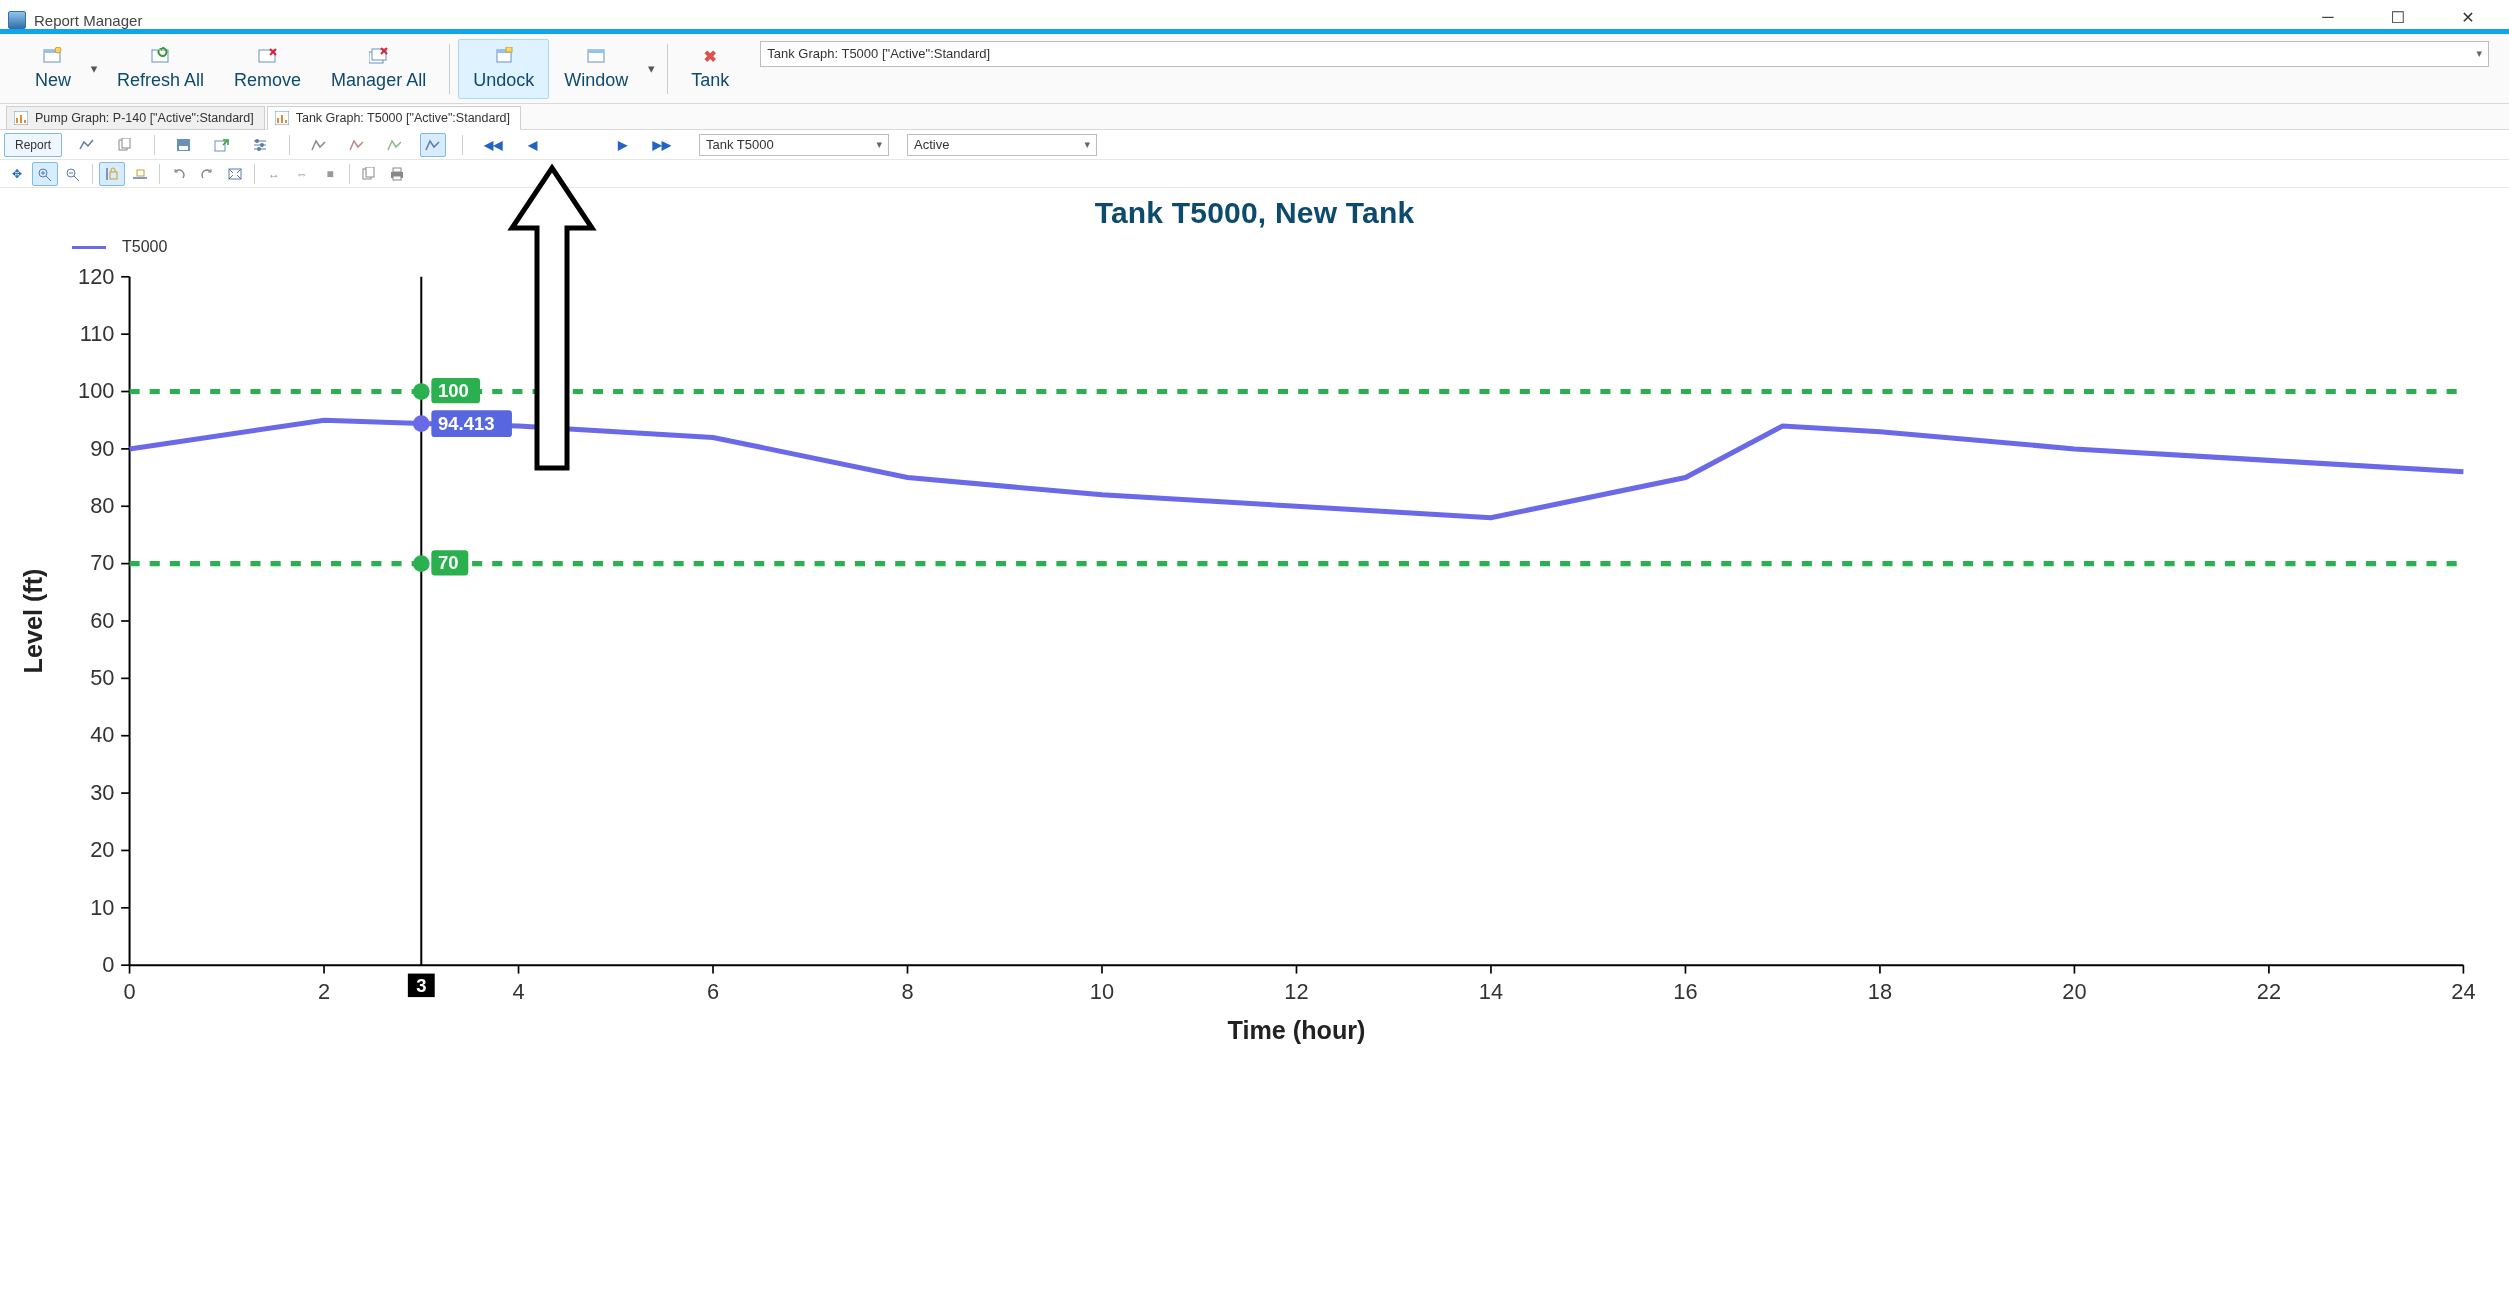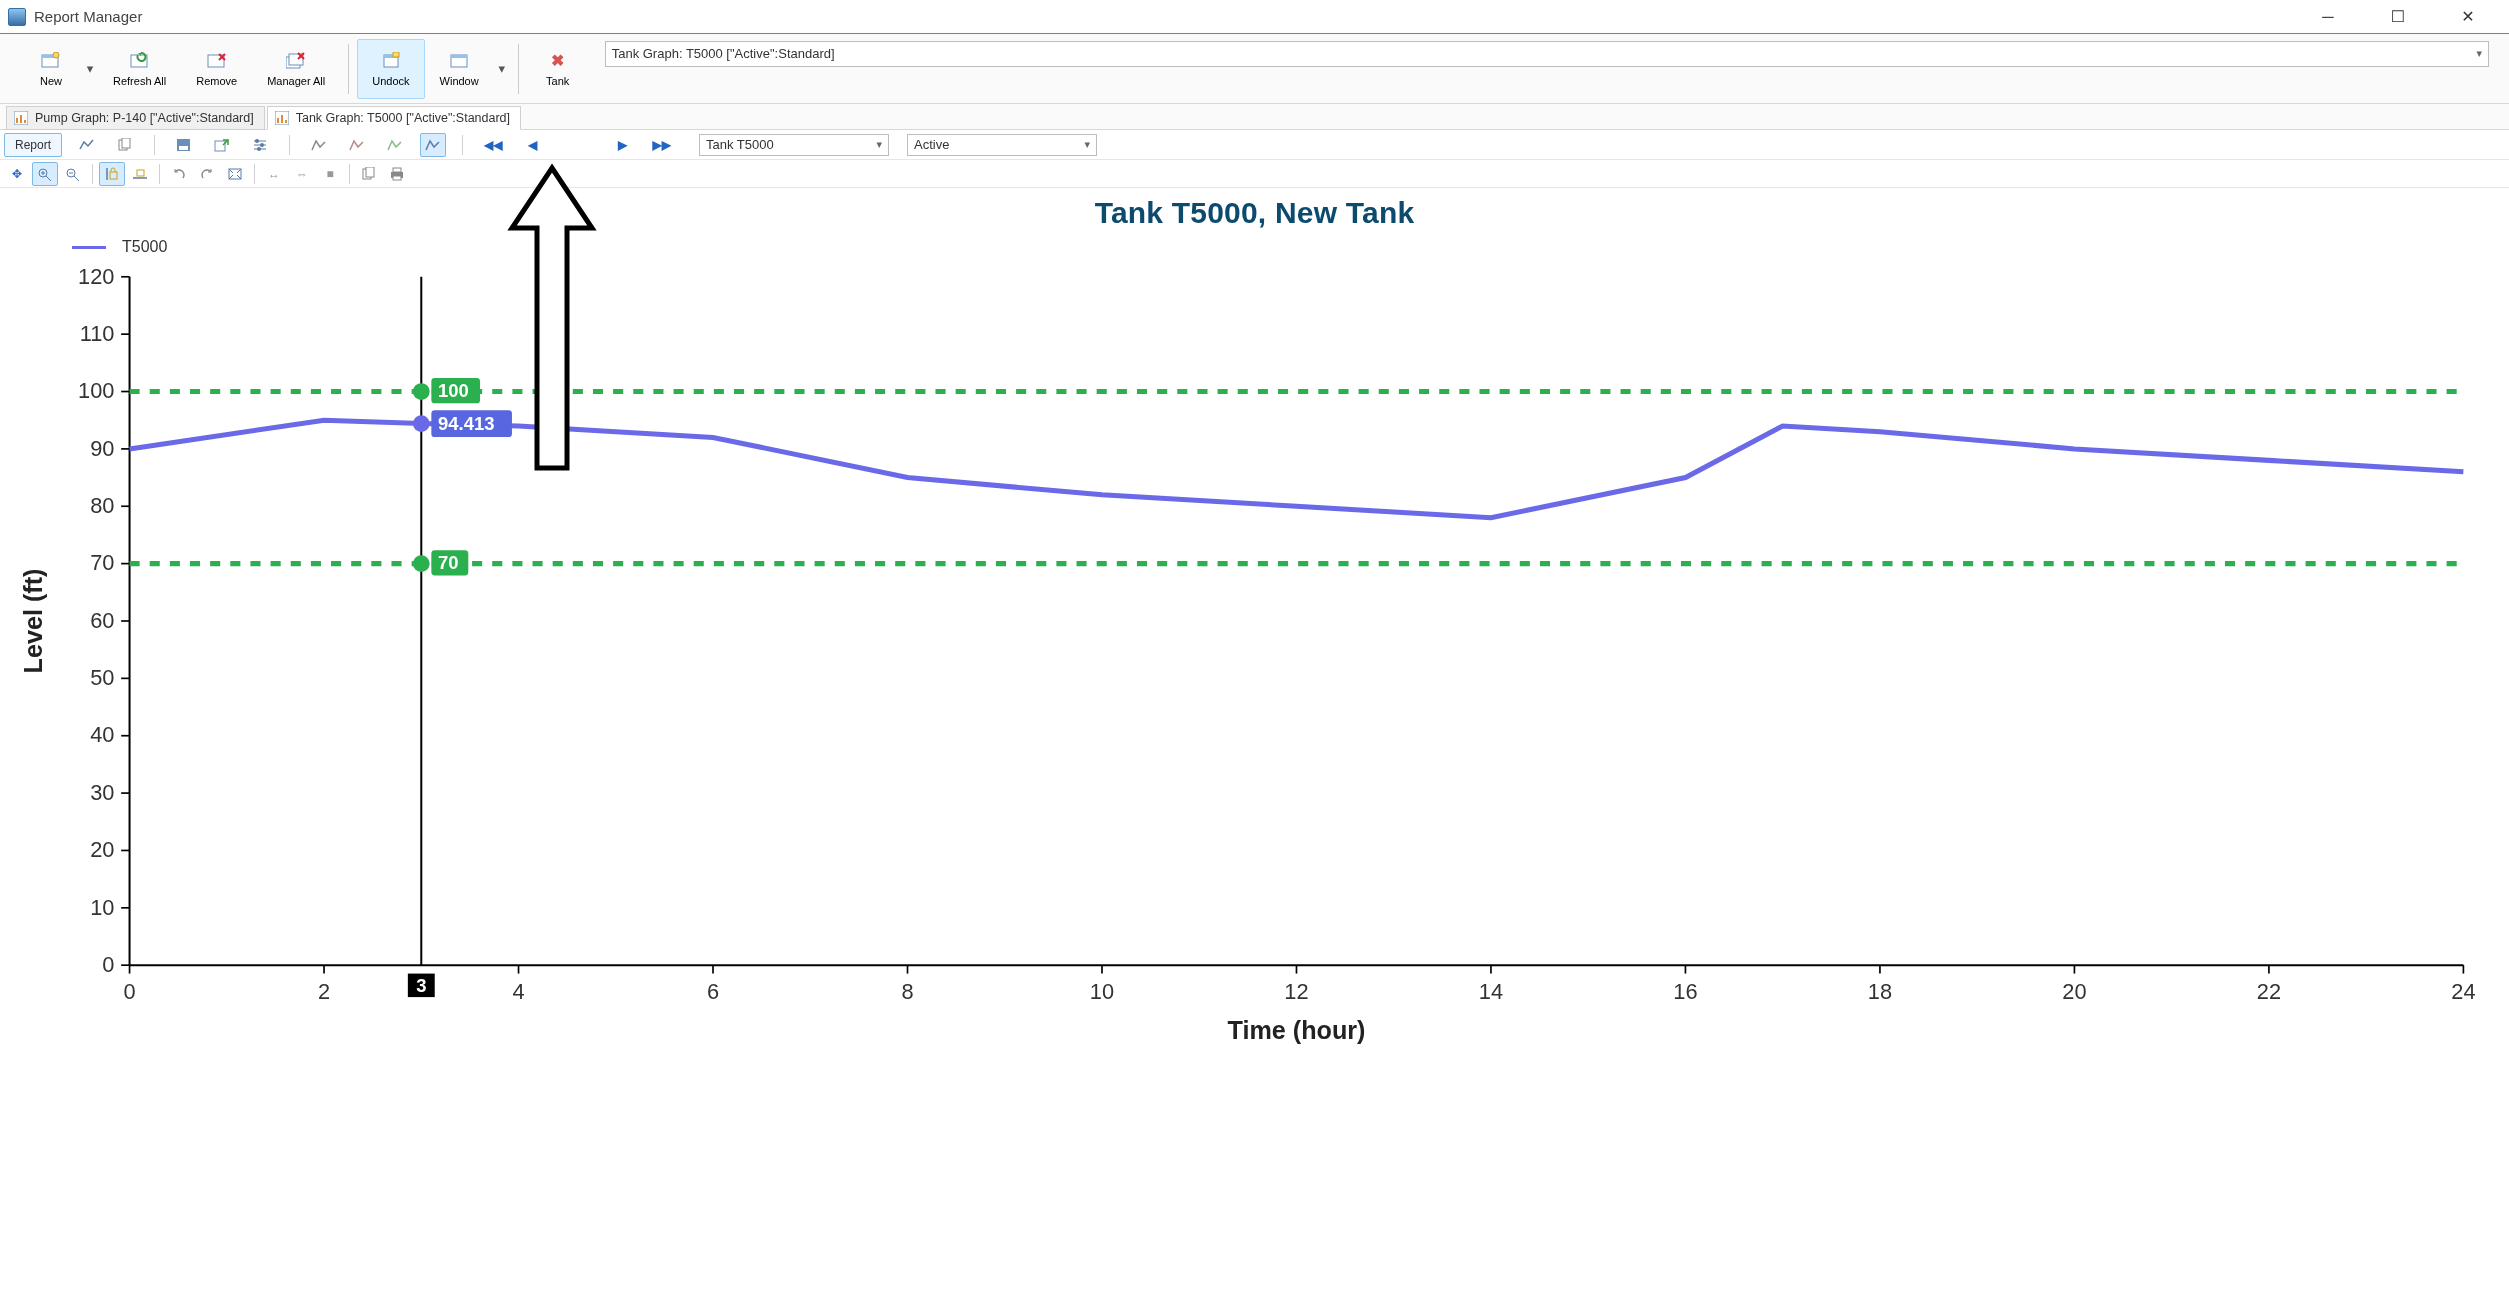--- a/index.html
+++ b/index.html
@@ -6,25 +6,25 @@
   body {
     margin: 0;
     font-family: "Segoe UI", Tahoma, sans-serif;
     font-size: 13px;
     background: #fff;
     color: #222;
     user-select: none;
   }
   .title-bar {
     display: flex;
-    align-items: center;
+    align-items: flex-end;
     height: 34px;
     padding: 0 4px 0 8px;
     background: #fff;
-    border-bottom: 1px solid #0ea5e9;
+    border-bottom: 5px solid #0ea5e9;
   }
   .title-bar .app-icon {
     width: 18px; height: 18px; margin-right: 8px;
     background: linear-gradient(#8fc4ee,#346fa9);
     border: 1px solid #346fa9;
     border-radius: 2px;
     position: relative;
   }
   .title-bar .title { font-size: 15px; color:#444; }
   .win-controls { margin-left:auto; display:flex; gap:36px; padding-right:20px; }
@@ -36,21 +36,21 @@
     background:#fafafa;
     padding:4px 12px 4px 20px;
   }
   .tb-btn {
     display:flex; flex-direction:column; align-items:center; justify-content:center;
     padding:6px 14px; min-width:62px; height:60px; border:1px solid transparent;
     border-radius:2px; cursor:default;
   }
   .tb-btn.hover, .tb-btn.active { background:#def2ff; border-color:#a9d8fb; }
   .tb-btn .ic { width:22px; height:20px; display:flex; align-items:center; justify-content:center; margin-bottom:4px; }
-  .tb-btn .lbl { font-size:11px; color:#000000; white-space:nowrap; }
+  .tb-btn .lbl { font-size:18px; color:#0c4a6e; white-space:nowrap; }
   .tb-divider { width:1px; height:50px; background:#ccc; margin:0 8px; }
   .tb-drop { width:16px; display:flex; align-items:center; justify-content:center; color:#555; }
   .addr-dd {
     flex:1; margin-left:16px; margin-right:8px; height:26px;
     border:1px solid #bdbdbd; background:#fff; display:flex; align-items:center;
     padding:0 6px; font-size:13px; color:#333;
   }
   .addr-dd .caret { margin-left:auto; color:#666; font-size:11px; }
 
   .tabs-row {

